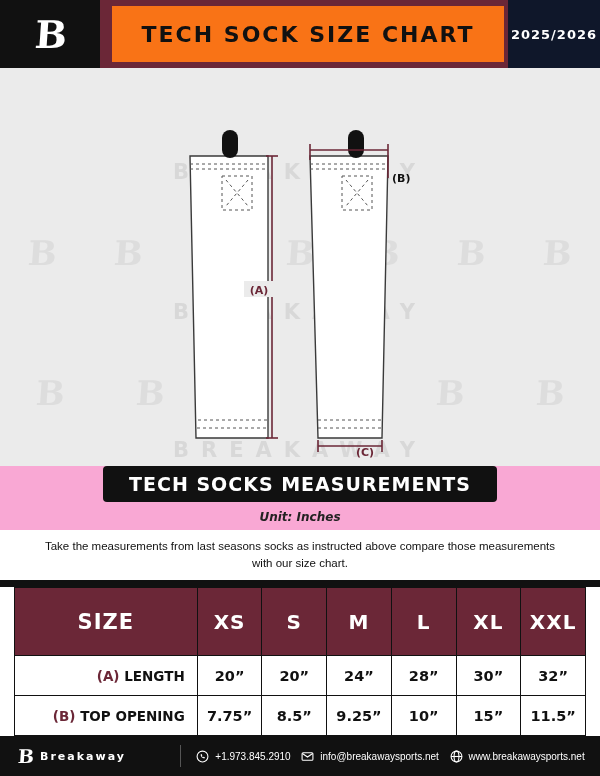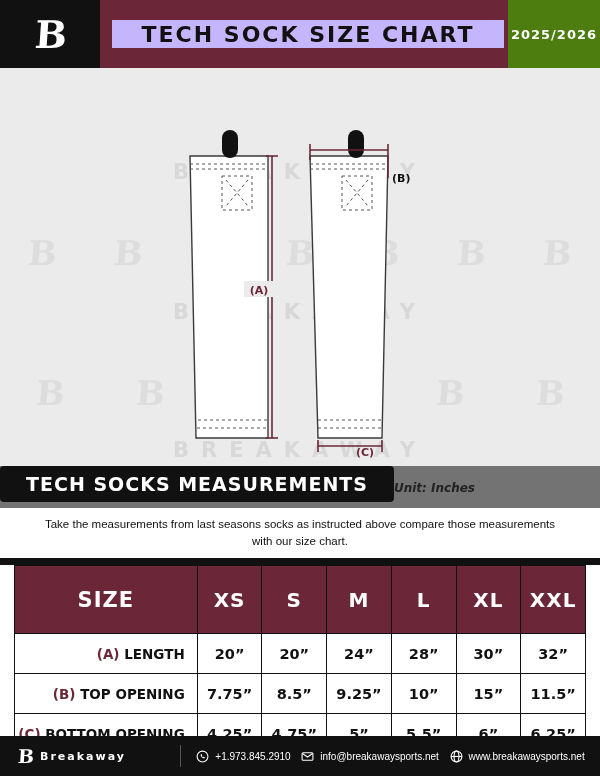--- a/index.html
+++ b/index.html
@@ -40,43 +40,43 @@
   }
   .header-title-wrap {
     flex: 1;
     display: flex;
     align-items: center;
     justify-content: center;
     height: 68px;
     position: relative;
   }
   .header-title-bar {
-    background: #c4b5fd;
+    background: #f97316;
     width: calc(100% - 16px);
-    height: 28px;
+    height: 56px;
     display: flex;
     align-items: center;
     justify-content: center;
     margin-left: 8px;
   }
   .header-title {
     font-family: "DejaVu Sans", sans-serif;
     font-weight: bold;
     font-size: 22px;
     letter-spacing: 2px;
     color: #111111;
     text-align: center;
   }
   .header-season {
     flex: 0 0 92px;
     height: 70px;
     display: flex;
     align-items: center;
     justify-content: center;
-    background: #4d7c0f;
+    background: #0f172a;
   }
   .season-text {
     font-family: "DejaVu Sans", sans-serif;
     font-weight: bold;
     font-size: 13px;
     color: #ffffff;
     letter-spacing: 1px;
   }
 
   
@@ -115,23 +115,23 @@
     transform: skewX(-4deg);
   }
 
   .socks {
     position: absolute;
     inset: 0;
   }
 
   
   .measure-title-wrap {
-    background: #737373;
-    display: flex;
-    flex-direction: row;
+    background: #f9a8d4;
+    display: flex;
+    flex-direction: column;
     align-items: center;
     padding-bottom: 6px;
   }
   .measure-title {
     background: #111111;
     color: #ffffff;
     font-family: "DejaVu Sans", sans-serif;
     font-weight: bold;
     font-size: 19px;
     letter-spacing: 1px;

